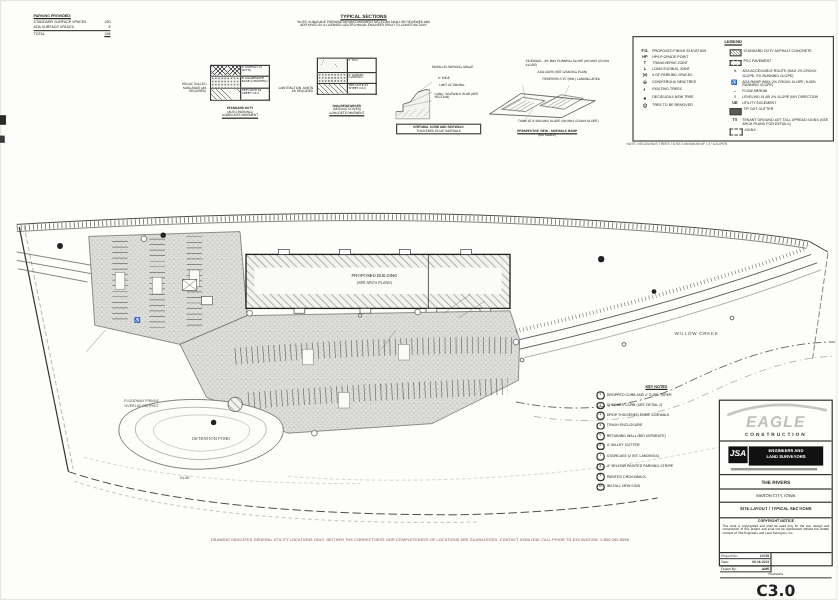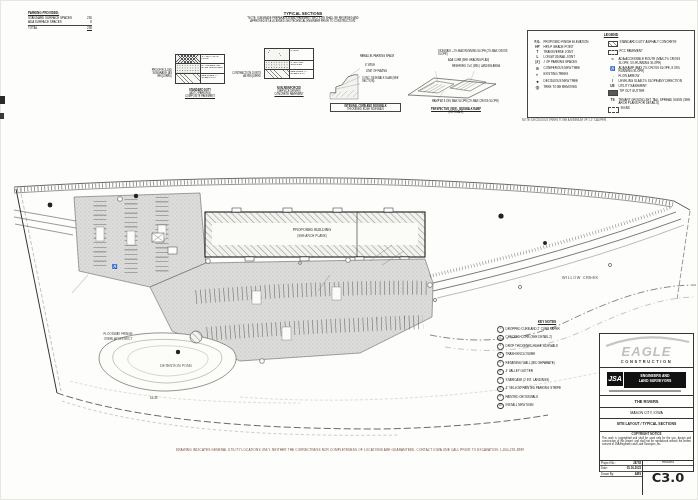--- a/index.html
+++ b/index.html
@@ -464,21 +464,21 @@
     <div class="tb-sec ctr" style="height:10px;">
       <div class="t35" style="padding-top:2.5px;">MASON CITY, IOWA</div>
     </div>
     <div class="tb-sec ctr" style="height:12px;">
       <div class="t35 b" style="padding-top:3px;">SITE LAYOUT / TYPICAL SECTIONS</div>
     </div>
     <div class="tb-sec" style="height:26px;padding:1px 2px;">
       <div class="ctr t30 b">COPYRIGHT NOTICE</div>
       <div class="t26" style="text-align:justify;">This work is copyrighted and shall be used only for the use, design and construction of this project and shall not be reproduced without the written consent of JSA Engineers and Land Surveyors, Inc.</div>
     </div>
-    <div style="display:flex;height:34px;">
+    <div style="display:flex;height:34px;flex-direction:column;">
       <div style="width:42px;border-right:0.6px solid #333;">
         <div class="fld">
             <span>Project No.:</span>
             <span class="b">24758</span>
           </div>
         <div class="fld">
             <span>Date:</span>
             <span class="b">05-16-2023</span>
           </div>
         <div class="fld">

